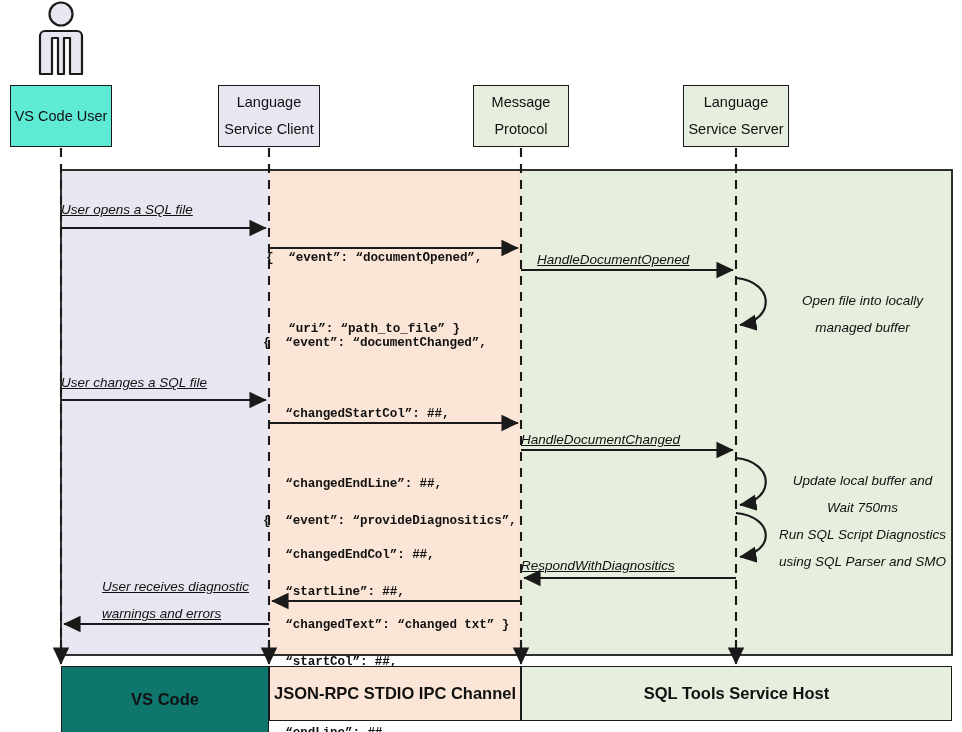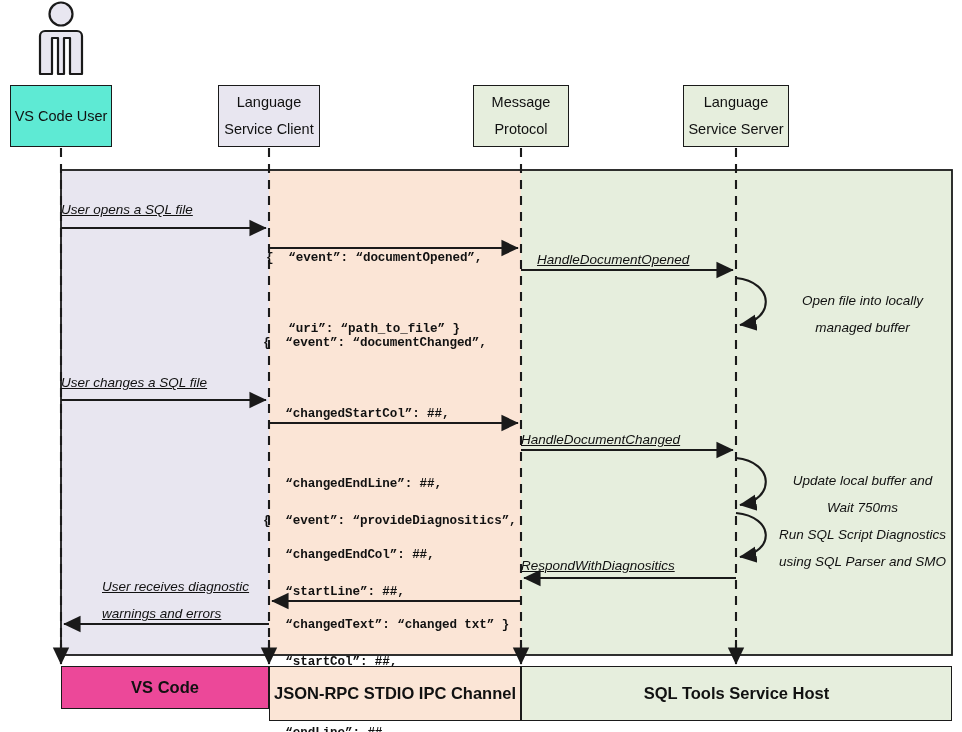--- a/index.html
+++ b/index.html
@@ -212,21 +212,21 @@
 <div class="note" style="left:770px; top:467px; width:185px;">
   <div>Update local buffer and</div>
   <div>Wait 750ms</div>
 </div>
 
 <div class="note" style="left:763px; top:521px; width:199px;">
   <div>Run SQL Script Diagnostics</div>
   <div>using SQL Parser and SMO</div>
 </div>
 
-<div class="foot-box" style="left:61px; top:666px; width:208px; height:43px; background:#ec4899;justify-content:center;">
+<div class="foot-box" style="left:61px; top:666px; width:208px; height:67px; background:#0f766e;justify-content:center;">
   <span>VS Code</span>
 </div>
 
 <div class="foot-box" style="left:269px; top:666px; width:252px; height:55px; background:#fbe5d6;">
   <span>JSON-RPC STDIO IPC Channel</span>
 </div>
 
 <div class="foot-box" style="left:521px; top:666px; width:431px; height:55px; background:#e6eedd;">
   <span>SQL Tools Service Host</span>
 </div>

